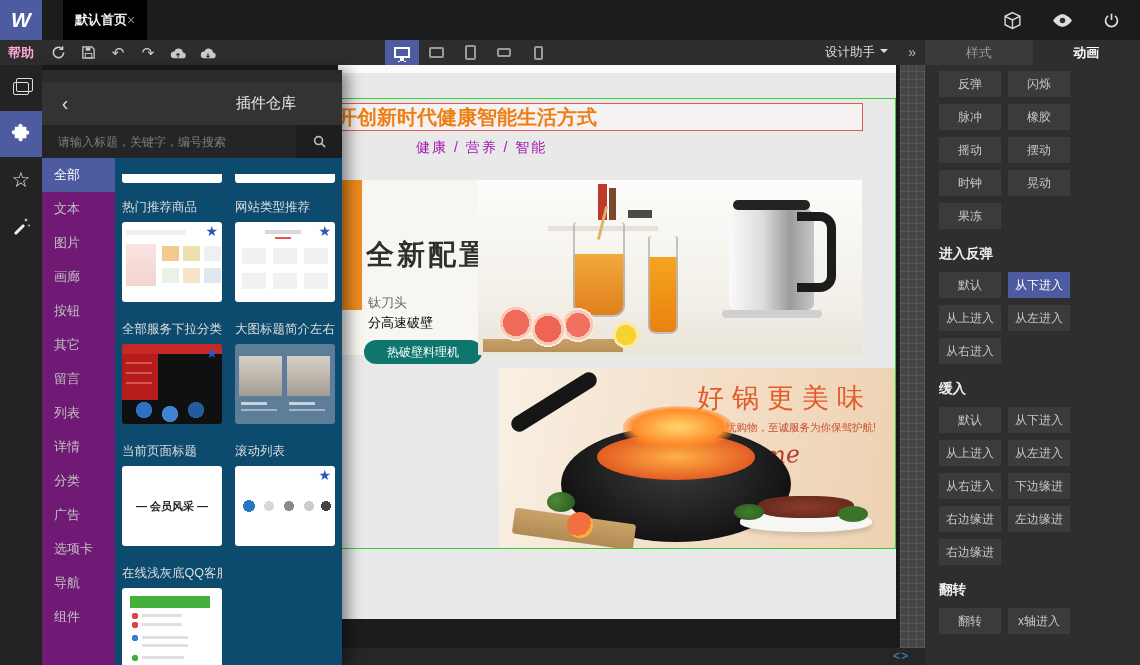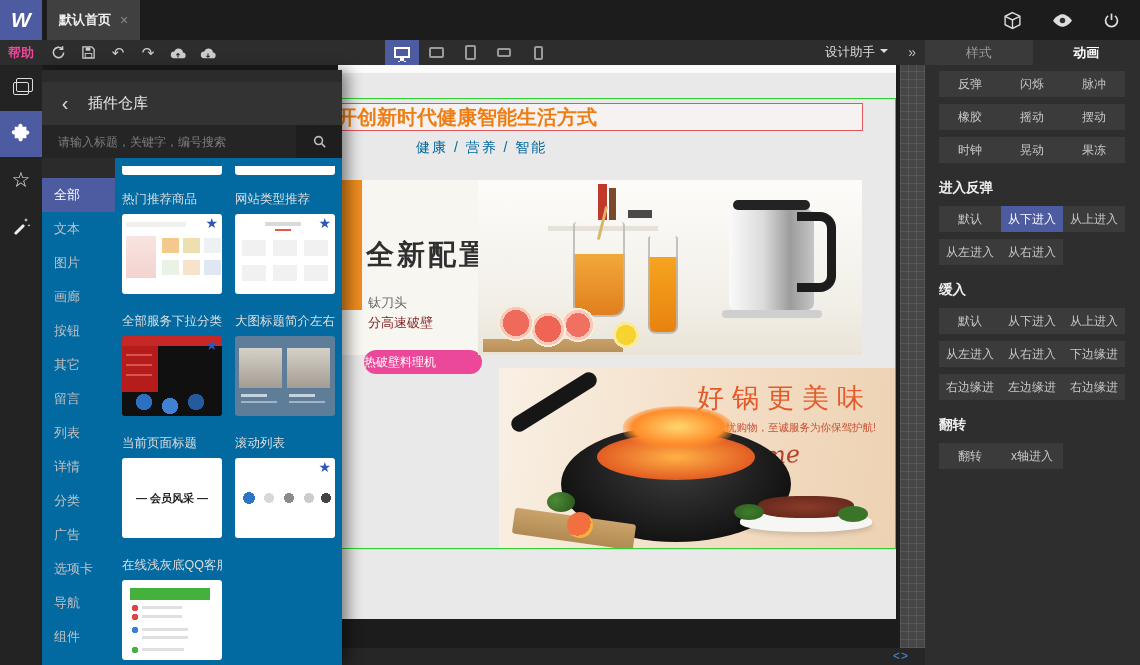--- a/index.html
+++ b/index.html
@@ -4,29 +4,29 @@
 <style>
   * { margin:0; padding:0; box-sizing:border-box; }
   html,body { background:#111; }
   body { font-family:"Liberation Sans","DejaVu Sans",sans-serif; }
   .app { position:relative; width:1140px; height:665px; overflow:hidden; background:#1c1c1c; }
 
   
   .topbar { position:absolute; left:0; top:0; width:1140px; height:40px; background:#1c1c1c; display:flex; align-items:center; }
   .logo { width:42px; height:40px; background:#4d5ba1; display:flex; align-items:center; justify-content:center;
           color:#fff; font-size:21px; font-weight:bold; font-style:italic; }
-  .page-tab { margin-left:5px; height:40px; padding:0 12px; background:#404040; display:flex; align-items:center; gap:9px; }
+  .page-tab { margin-left:21px; height:40px; padding:0 12px; background:#000000; display:flex; align-items:center; }
   .page-tab .t { color:#f0f0f0; font-size:13px; font-weight:bold; }
   .page-tab .x { color:#8a8a8a; font-size:14px; cursor:pointer; }
   .top-icons { margin-left:auto; display:flex; align-items:center; gap:30px; padding-right:20px; }
   .top-icons svg { display:block; }
 
   
   .toolbar { position:absolute; left:0; top:40px; width:1140px; height:25px; background:#2d2d2d; display:flex; align-items:center; }
-  .help { color:#ec4899; font-size:13px; font-weight:bold; margin-left:8px; }
+  .help { color:#f9a8d4; font-size:13px; font-weight:bold; margin-left:8px; }
   .tool-icons { display:flex; align-items:center; gap:14px; margin-left:16px; }
   .tool-icons .ic { width:16px; height:16px; display:flex; align-items:center; justify-content:center; }
   .uchar { color:#ccc; font-size:15px; line-height:16px; font-family:"DejaVu Sans",sans-serif; }
   .devices { position:absolute; left:385px; top:0; height:25px; display:flex; }
   .dev { width:34px; height:25px; display:flex; align-items:center; justify-content:center; }
   .dev.active { background:#4d5ba1; }
   .d-mon { width:16px; height:11px; border:2px solid #cfcfcf; position:relative; }
   .dev.active .d-mon { border-color:#fff; }
   .d-mon::after { content:""; position:absolute; left:4px; bottom:-5px; width:4px; height:3px; background:#cfcfcf; box-shadow:-3px 2px 0 -1px #cfcfcf,3px 2px 0 -1px #cfcfcf; }
   .dev.active .d-mon::after { background:#fff; box-shadow:-3px 2px 0 -1px #fff,3px 2px 0 -1px #fff; }
@@ -46,41 +46,41 @@
   .sidebar { position:absolute; left:0; top:65px; width:42px; height:600px; background:#232323; z-index:8; }
   .side-item { width:42px; height:46px; display:flex; align-items:center; justify-content:center; cursor:pointer; }
   .side-item.active { background:#4d5ba1; }
   .pages-ico { position:relative; width:16px; height:13px; border:1.5px solid #ddd; border-radius:2px; background:#232323; }
   .pages-ico::before { content:""; position:absolute; left:2px; top:-5px; width:15px; height:12px; border:1.5px solid #ddd; border-radius:2px; }
   .star-char { color:#e8e8e8; font-size:21px; line-height:21px; font-family:"DejaVu Sans",sans-serif; }
 
   
   .rpanel { position:absolute; right:0; top:65px; width:215px; height:600px; background:#2e2e2e; padding:6px 14px 0 14px; z-index:8; }
   .rp-head { color:#f0f0f0; font-size:13.5px; font-weight:bold; margin:12px 0 9px; }
-  .rp-grid { display:flex; flex-wrap:wrap; gap:7px 0; }
+  .rp-grid { display:flex; flex-wrap:wrap; gap:7px 7px; }
   .abtn { width:62px; height:26px; background:#3b3b3b; border:none; color:#c9c9c9; font-size:12px; cursor:pointer;
           font-family:"Liberation Sans","DejaVu Sans",sans-serif; }
   .abtn.active { background:#4d5ba1; color:#fff; }
 
   
   .plugin-panel { position:absolute; left:42px; top:70px; width:300px; height:595px; background:#2b2b2b; z-index:6;
                   box-shadow:6px 0 14px rgba(0,0,0,.45); display:flex; flex-direction:column; }
   .pp-head { margin-top:12px; height:43px; background:#333; display:flex; align-items:center; flex:none; }
   .pp-back { width:46px; text-align:center; color:#ddd; font-size:20px; cursor:pointer; }
-  .pp-title { flex:1; text-align:left; color:#e8e8e8; font-size:15px; padding-right:58px; }
+  .pp-title { flex:1; text-align:right; color:#e8e8e8; font-size:15px; padding-right:46px; }
   .pp-search { height:33px; display:flex; flex:none; }
   .pp-search input { flex:1; background:#252525; border:none; outline:none; color:#7dd3fc; font-size:12px; padding:0 16px;
                      font-family:"Liberation Sans","DejaVu Sans",sans-serif; }
   .pp-search input::placeholder { color:#7d7d7d; }
   .pp-search .sbtn { width:46px; background:#1e1e1e; border:none; display:flex; align-items:center; justify-content:center; cursor:pointer; }
   .pp-body { flex:1; display:flex; overflow:hidden; }
-  .pp-cats { width:73px; background:#0369a1; flex:none;margin-top:20px; }
+  .pp-cats { width:73px; background:#701a75; flex:none; }
   .cat { height:34px; line-height:34px; padding-left:12px; color:#c0c0c0; font-size:13px; cursor:pointer; }
   .cat.active { background:#4d5ba1; color:#fff; }
-  .pp-items { flex:1; background:#0369a1; padding:8px 7px; overflow:hidden; }
+  .pp-items { flex:1; background:#0c4a6e; padding:16px 7px; overflow:hidden; }
   .pgrid { display:grid; grid-template-columns:100px 100px; column-gap:13px; }
   .thumb-partial { height:9px; background:#fff; border-radius:0 0 3px 3px; margin-bottom:10px; }
   .pcard { width:100px; margin-bottom:13px; cursor:pointer; }
   .pcard .plabel { color:#ddd; font-size:12.5px; margin:6px 0 6px; white-space:nowrap; overflow:hidden; }
   .thumb { position:relative; width:100px; height:80px; background:#fff; border-radius:3px; overflow:hidden; }
   .badge { position:absolute; top:2px; right:4px; color:#3156b8; font-size:14px; line-height:14px; font-family:"DejaVu Sans",sans-serif; }
   .thumb-products { background-color:#fff; background-image:
       linear-gradient(#f0f0f0,#f0f0f0),linear-gradient(#f8e4e2,#f3d3cf),
       linear-gradient(#f3c98e,#f3c98e),linear-gradient(#eedfae,#eedfae),linear-gradient(#eef1f4,#eef1f4),
       linear-gradient(#e9f2e4,#e9f2e4),linear-gradient(#f6e3c9,#f6e3c9),linear-gradient(#dfe8f0,#dfe8f0);
@@ -130,28 +130,28 @@
       background-repeat:no-repeat;
       background-size:100px 80px,100px 80px,100px 80px,100px 80px,40px 3px,40px 3px,46px 3px,46px 3px,42px 3px,80px 12px;
       background-position:0 0,0 0,0 0,0 0,20px 26px,20px 35px,20px 48px,20px 56px,20px 68px,8px 8px; }
 
   
   .canvas { position:absolute; left:338px; top:65px; width:558px; height:554px; background:#e9e9e9; overflow:hidden; z-index:1; }
   .canvas-top-strip { position:absolute; left:0; top:0; width:558px; height:8px; background:#fbfbfb; }
   .selection-rect { position:absolute; left:-2px; top:33px; width:560px; height:451px; border:1px solid #2fd32f; z-index:5; pointer-events:none; }
   .headline-box { position:absolute; left:0; top:38px; width:525px; height:28px; border:1px solid #e0595b; background:rgba(255,248,246,.6); overflow:hidden; }
   .headline-box .htx { display:block; color:#ee7e14; font-size:20px; font-weight:bold; line-height:26px; white-space:nowrap; margin-left:-2px; }
-  .subtitle { position:absolute; left:78px; top:74px; color:#0369a1; font-size:14px; letter-spacing:2px; }
+  .subtitle { position:absolute; left:78px; top:74px; color:#a21caf; font-size:14px; letter-spacing:2px; }
   .section-product { position:absolute; left:0; top:115px; width:524px; height:175px; background:#f8f6f1; }
   .orange-strip { position:absolute; left:0; top:0; width:24px; height:130px; background:#ef8c1e; }
   .prod-title { position:absolute; left:28px; top:56px; color:#2f2f2f; font-size:28px; font-weight:bold; letter-spacing:3px; }
   .prod-line1 { position:absolute; left:30px; top:114px; color:#666; font-size:13px; }
-  .prod-line2 { position:absolute; left:30px; top:134px; color:#7f1d1d; font-size:13px; }
-  .prod-pill { position:absolute; left:26px; top:160px; width:118px; height:24px; border-radius:12px; background:#ec4899;
-               color:#fff; font-size:12px; line-height:24px; white-space:nowrap; overflow:hidden;margin-top:10px; }
+  .prod-line2 { position:absolute; left:30px; top:134px; color:#000000; font-size:13px; }
+  .prod-pill { position:absolute; left:26px; top:160px; width:118px; height:24px; border-radius:12px; background:#0f766e;
+               color:#fff; font-size:12px; line-height:24px; text-align:center; white-space:nowrap; overflow:hidden; }
   .scene-kettle { position:absolute; left:140px; top:0; width:384px; height:175px; overflow:hidden;
       background-color:#f7f4ee; background-image:
       linear-gradient(#c0392b,#c0392b),linear-gradient(#7a4a2c,#7a4a2c),linear-gradient(#4a4a4a,#4a4a4a),
       linear-gradient(#e7e2d8,#e7e2d8),linear-gradient(180deg,#fdfcfa,#f2efe8 70%,#eae4d8);
       background-repeat:no-repeat;
       background-size:9px 36px,7px 32px,24px 8px,110px 5px,384px 175px;
       background-position:120px 4px,131px 8px,150px 30px,70px 46px,0 0; }
   .kettle-body { position:absolute; right:48px; top:28px; width:85px; height:102px; border-radius:10px 10px 7px 7px;
       background:linear-gradient(90deg,#fafafa,#dcdcdc 40%,#9c9c9c 72%,#c6c6c6); }
   .kettle-body::before { content:""; position:absolute; left:4px; top:-8px; width:77px; height:10px; border-radius:5px; background:#232323; }

